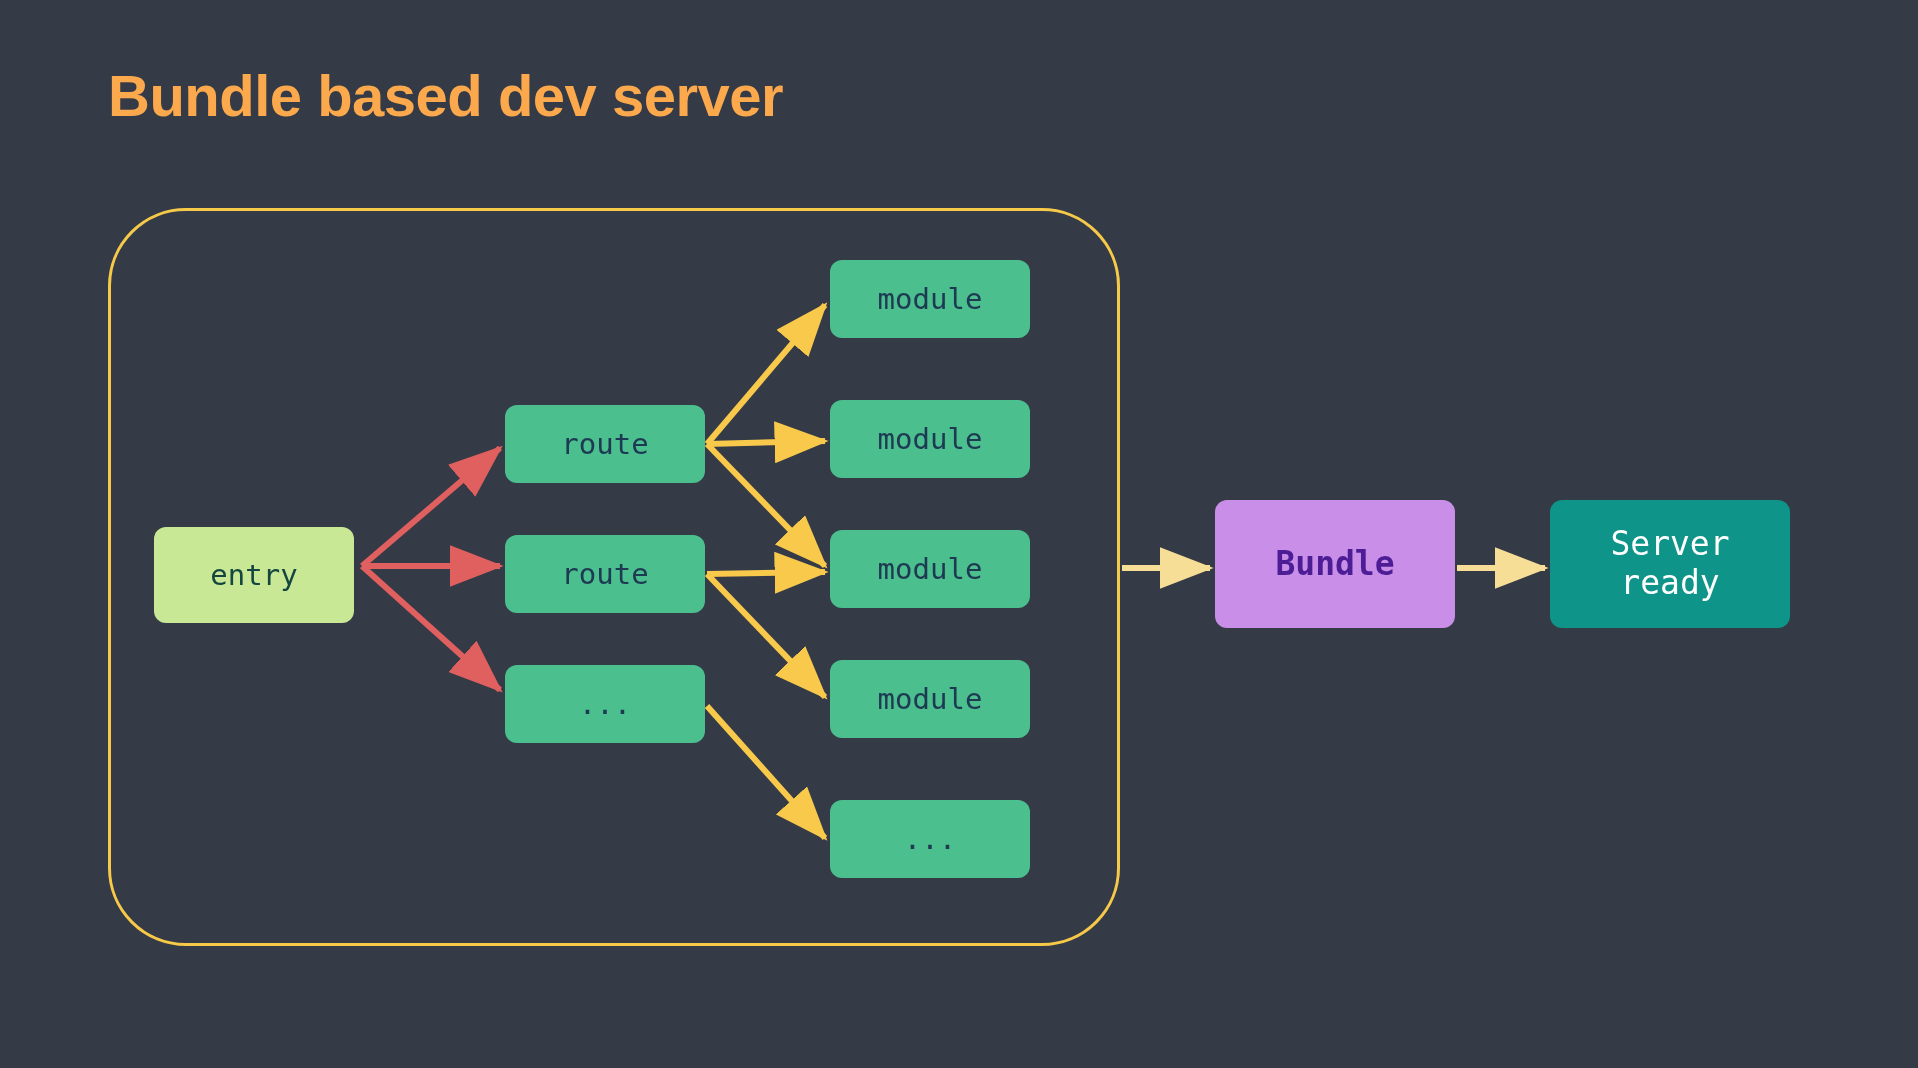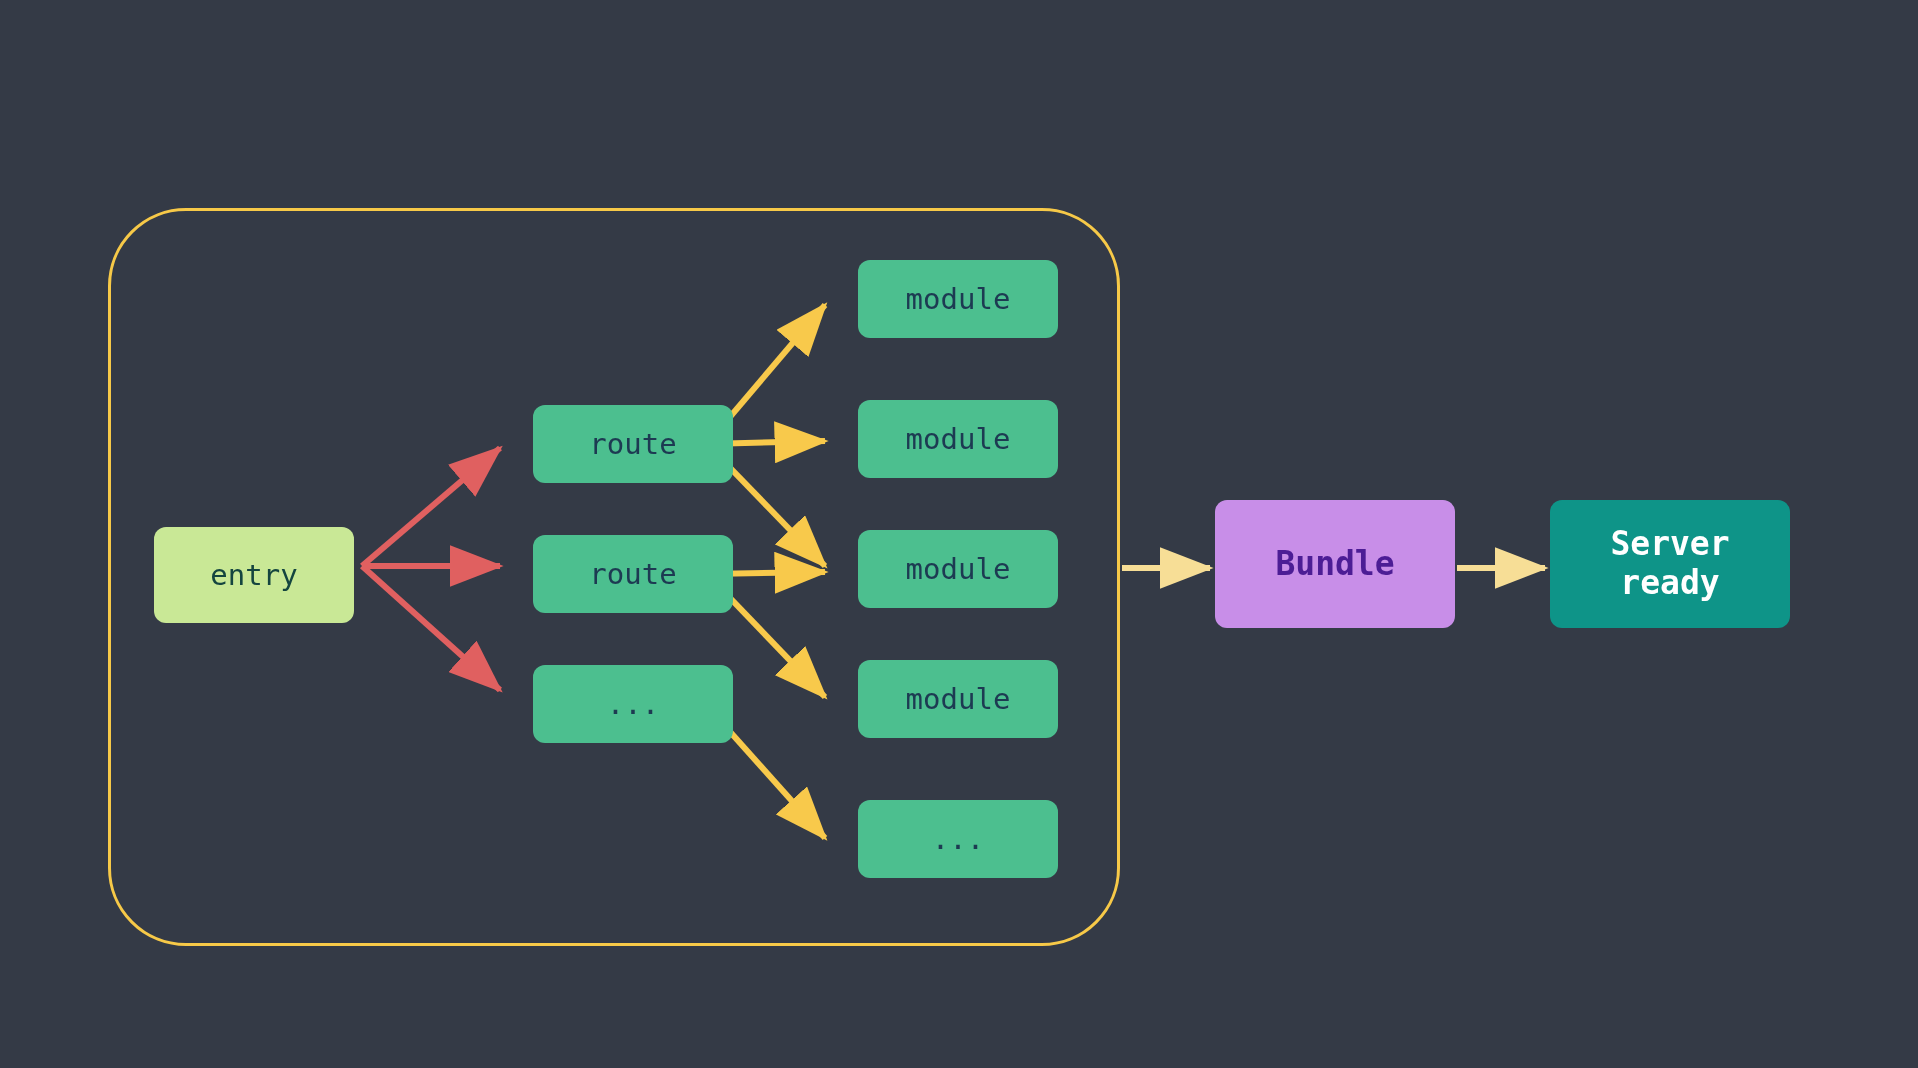--- a/index.html
+++ b/index.html
@@ -54,40 +54,40 @@
   }
   .node-entry {
     background: #C9E896;
     color: #14453F;
     font-size: 29px;
   }
   .node-green {
     background: #4CBF8F;
     color: #1D3A52;
     font-size: 29px;
-    margin-left: 28px;
   }
   .node-bundle {
     background: #C88EE8;
     color: #4c1d95;
     font-size: 33px;
     font-weight: bold;
   }
   .node-server {
     background: #0E9488;
     color: #FFFFFF;
     font-size: 33px;
-    font-weight: bold;
+    font-weight: normal;
   }
 </style>
 </head>
 <body>
 
 <div id="stage">
 
+  <div id="title">Bundle based dev server</div>
 
   <svg id="edges" viewBox="0 0 1918 1068" width="1918" height="1068">
     <defs>
       <marker id="ah-red" markerWidth="9" markerHeight="7" refX="8.4" refY="3.5" orient="auto" markerUnits="strokeWidth">
         <path d="M0,0 L9,3.5 L0,7 z" fill="#E06060"></path>
       </marker>
       <marker id="ah-yellow" markerWidth="9" markerHeight="7" refX="8.4" refY="3.5" orient="auto" markerUnits="strokeWidth">
         <path d="M0,0 L9,3.5 L0,7 z" fill="#F8C94B"></path>
       </marker>
       <marker id="ah-cream" markerWidth="9" markerHeight="7" refX="8.4" refY="3.5" orient="auto" markerUnits="strokeWidth">

